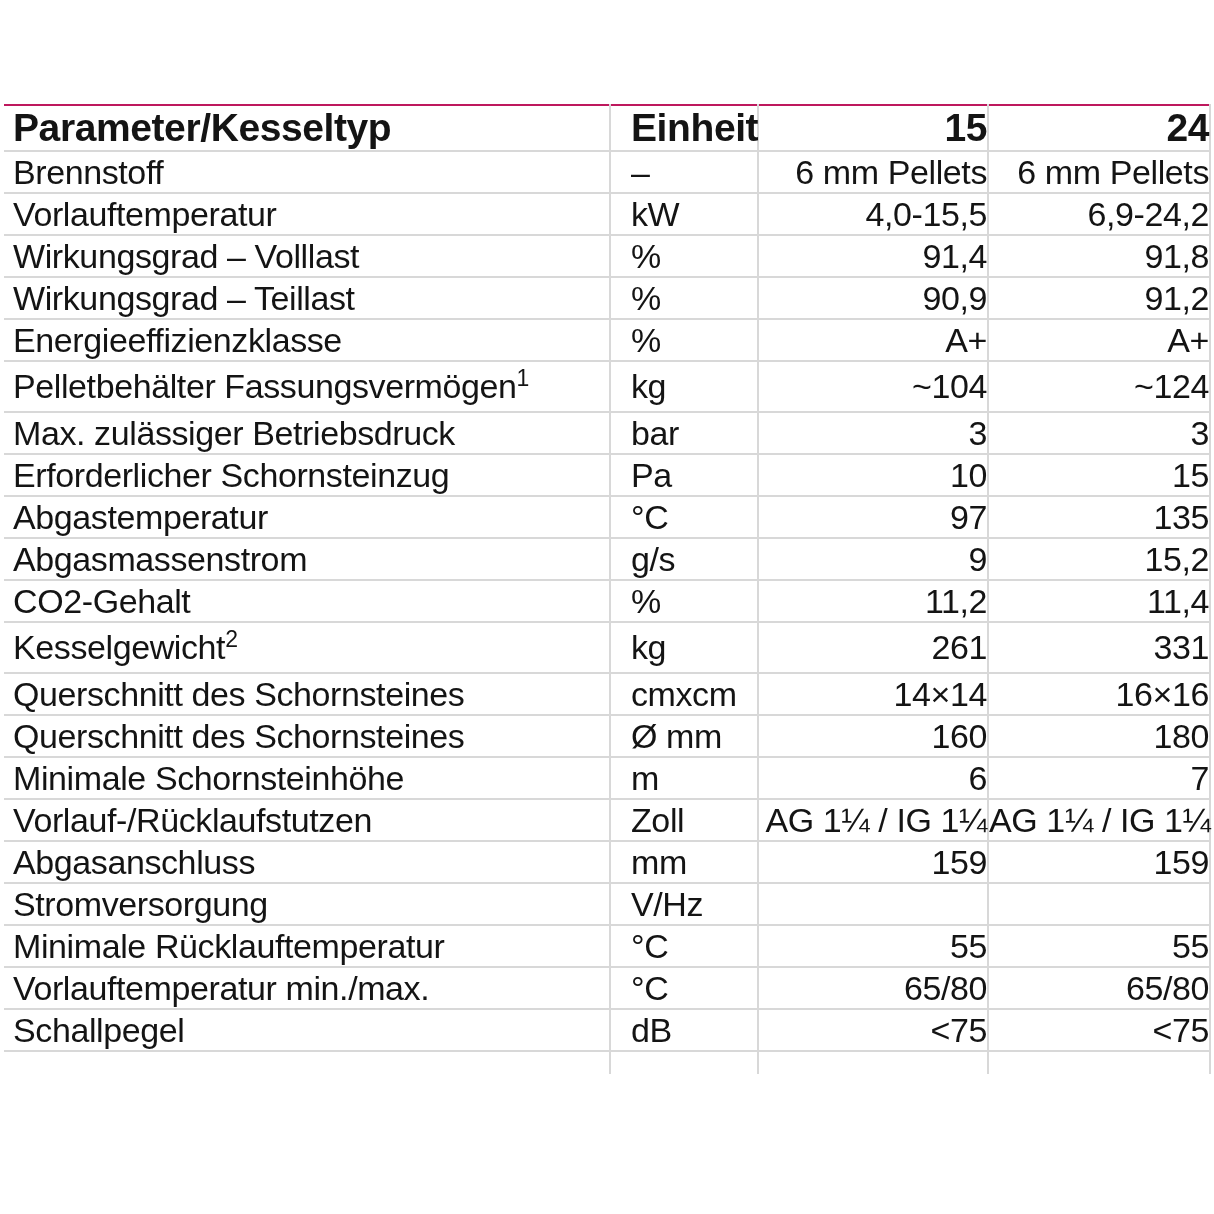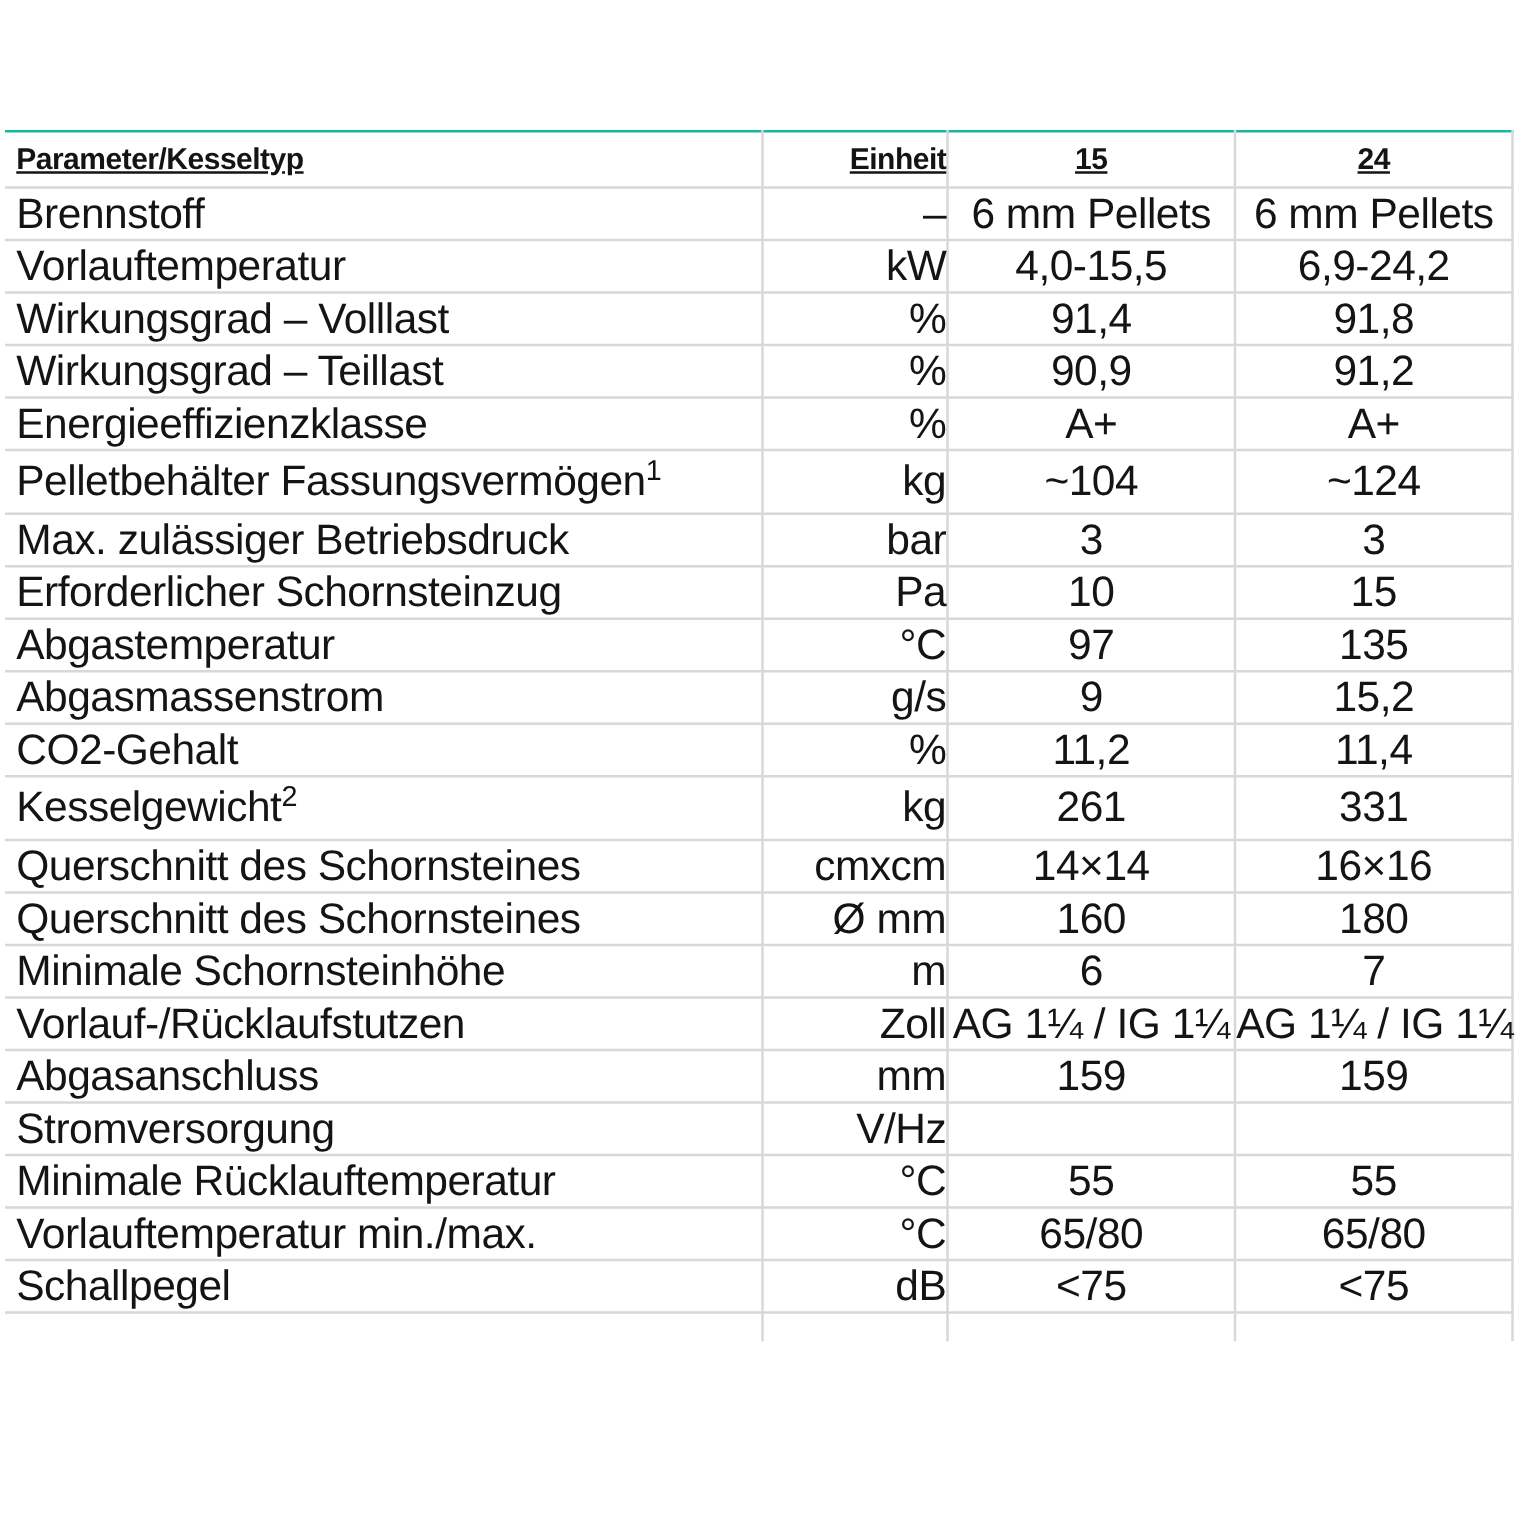--- a/index.html
+++ b/index.html
@@ -27,36 +27,35 @@
   td {
     border-right: 2px solid #d8d8d8;
     border-bottom: 2px solid #d8d8d8;
     padding: 0;
     vertical-align: middle;
     height: 40px;
     overflow: visible;
     white-space: nowrap;
   }
   tr.header-row td {
-    border-top: 2px solid #14b8a6;
+    border-top: 2px solid #be185d;
     font-weight: bold;
     height: 43px;
-    font-size: 24px;
-    text-decoration: underline;
+    font-size: 39px;
   }
   td.c-param {
     padding-left: 9px;
     text-align: left;
   }
   td.c-unit {
     padding-left: 20px;
+    text-align: left;
+  }
+  td.c-val {
     text-align: right;
-  }
-  td.c-val {
-    text-align: center;
   }
   tr.tall td {
     height: 49px;
   }
   tr.stub-row td {
     border-bottom: none;
     height: 22px;
   }
   sup {
     font-size: 23px;

